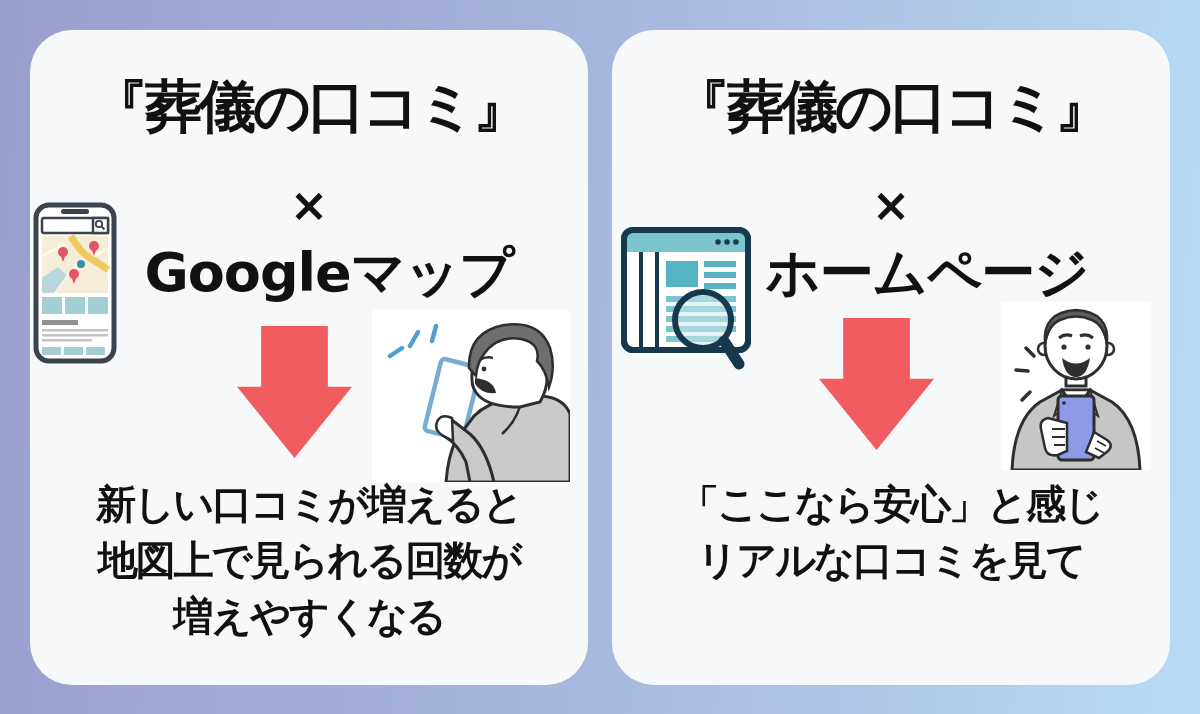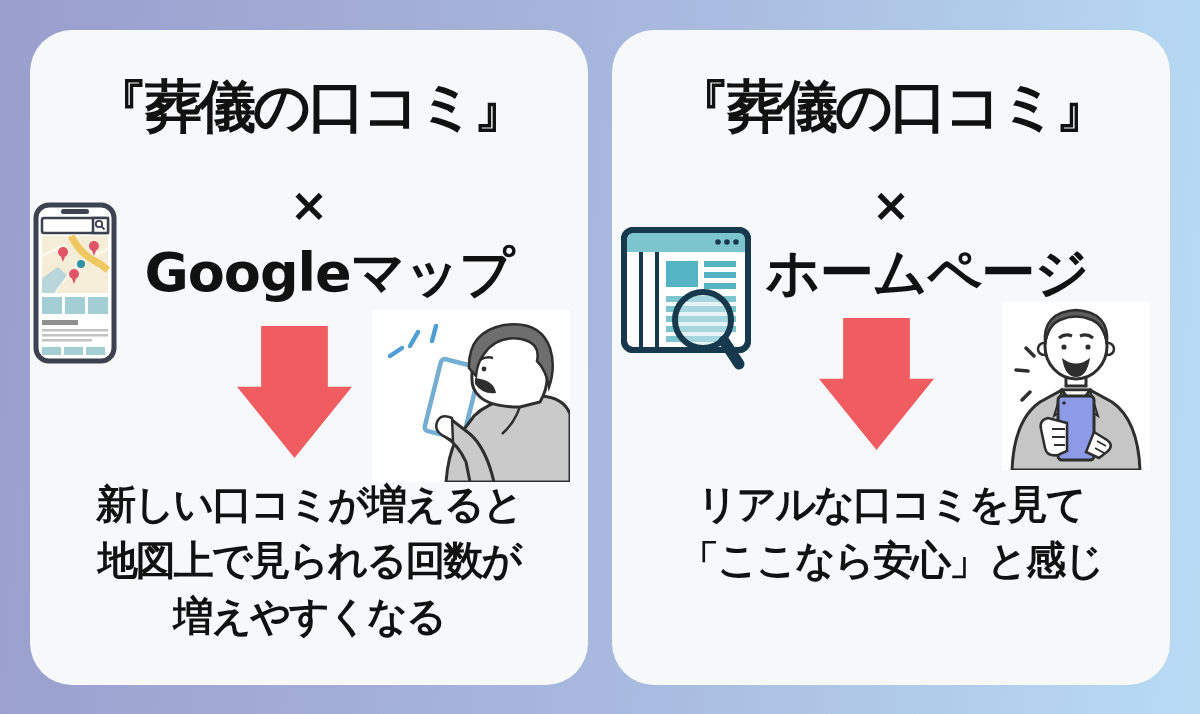--- a/index.html
+++ b/index.html
@@ -215,16 +215,16 @@
       <rect x="56" y="94" width="36" height="64" rx="4" fill="#8d9ae8" stroke="#2e2e2e" stroke-width="3"></rect>
       <circle cx="62" cy="101" r="1.8" fill="#2e2e2e"></circle>
       <path d="M46,116 q-9,2 -7,11 l4,19 q2,9 13,7 l9,-4 l0,-28 z" fill="#ffffff" stroke="#2e2e2e" stroke-width="2.5"></path>
       <path d="M50,127 h13 M50,135 h13 M52,143 h11" stroke="#2e2e2e" stroke-width="1.8" fill="none"></path>
       <path d="M92,130 l13,8 q7,5 1,11 l-9,7 l-13,-6 z" fill="#ffffff" stroke="#2e2e2e" stroke-width="2.5"></path>
       <path d="M95,139 l9,5 M93,146 l9,5" stroke="#2e2e2e" stroke-width="1.8" fill="none"></path>
     </svg>
   </div>
 
   <div class="description">
+    <div>「ここなら安心」と感じ</div>
     <div>リアルな口コミを見て</div>
-    <div>「ここなら安心」と感じ</div>
   </div>
 </div>
 
 </body></html>

